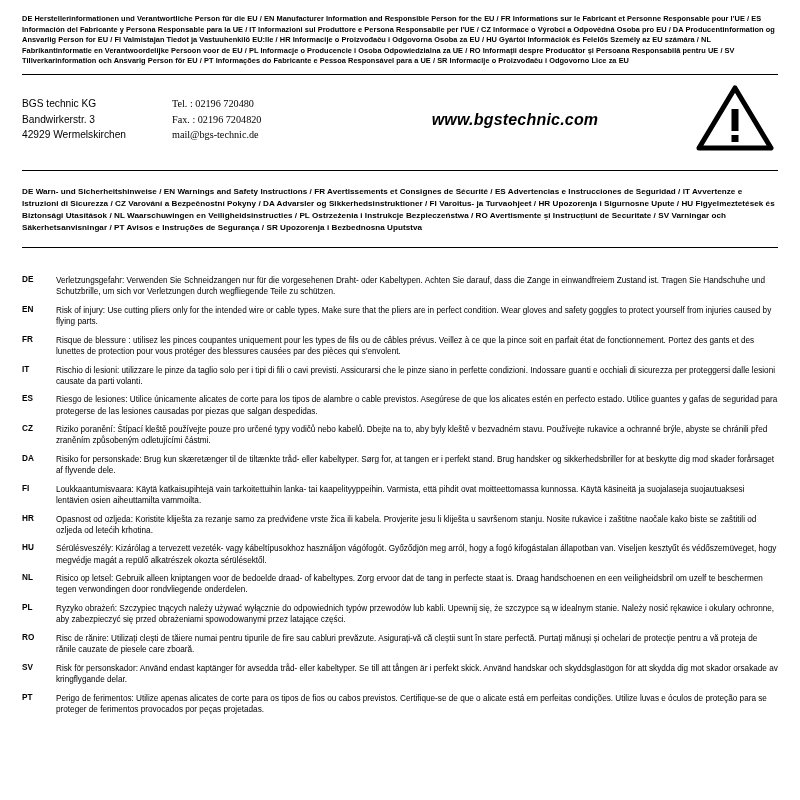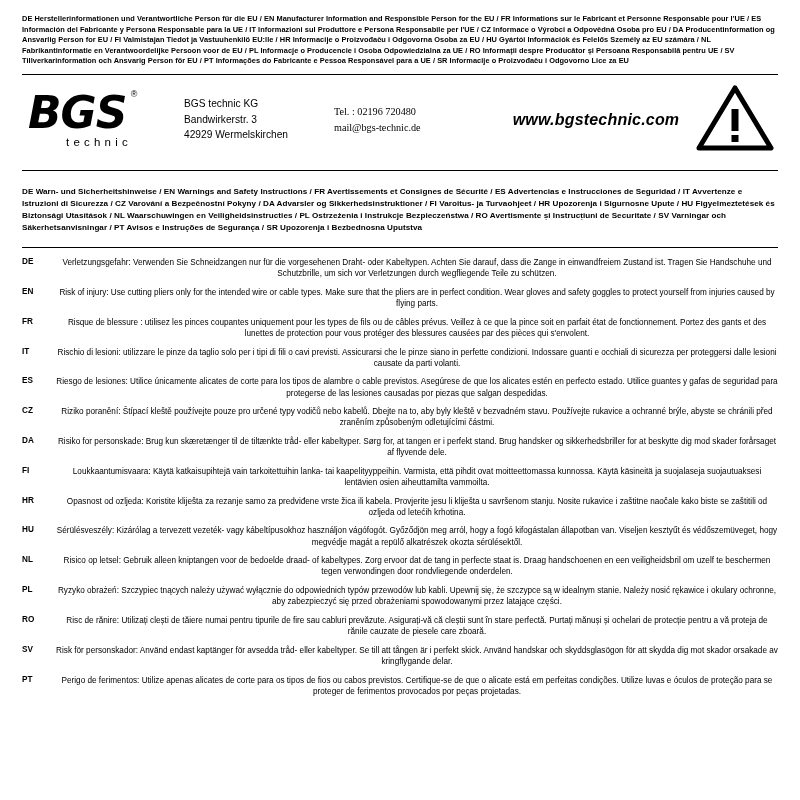--- a/index.html
+++ b/index.html
@@ -107,67 +107,61 @@
     font-weight: bold;
     padding: 7px 0 6px 0;
     letter-spacing: 0.05px;
     margin-top: 8px;
   }
 
   
   table.langs {
     width: 100%;
     border-collapse: collapse;
-    margin-top: 9px;
+    margin-top: 27px;
   }
   table.langs td {
     vertical-align: top;
     padding: 0 0 7.5px 0;
   }
   td.code {
     width: 34px;
     font-size: 8.2px;
     font-weight: bold;
     padding-left: 2px;
     white-space: nowrap;
   }
   td.text {
     font-size: 8.2px;
     line-height: 1.36;
-    text-align: center;
+    text-align: left;
     padding-right: 2px;
   }
 </style>
 </head>
 <body>
 
 <div class="page">
 
   <div class="manu-block">DE Herstellerinformationen und Verantwortliche Person für die EU / EN Manufacturer Information and Responsible Person for the EU / FR Informations sur le Fabricant et Personne Responsable pour l'UE / ES Información del Fabricante y Persona Responsable para la UE / IT Informazioni sul Produttore e Persona Responsabile per l'UE / CZ Informace o Výrobci a Odpovědná Osoba pro EU / DA Producentinformation og Ansvarlig Person for EU / FI Valmistajan Tiedot ja Vastuuhenkilö EU:lle / HR Informacije o Proizvođaču i Odgovorna Osoba za EU / HU Gyártói Információk és Felelős Személy az EU számára / NL Fabrikantinformatie en Verantwoordelijke Persoon voor de EU / PL Informacje o Producencie i Osoba Odpowiedzialna za UE / RO Informații despre Producător și Persoana Responsabilă pentru UE / SV Tillverkarinformation och Ansvarig Person för EU / PT Informações do Fabricante e Pessoa Responsável para a UE / SR Informacije o Proizvođaču i Odgovorno Lice za EU</div>
 
   <hr class="rule">
 
   <div class="header">
 
-    <div class="logo-cell">
-      <div class="logo-wrap">
-        <span class="logo-bgs">BGS</span>
-        <span class="logo-r">®</span>
-      </div>
-      <div class="logo-tech">technic</div>
-    </div>
 
     <div class="addr-cell">
       <div>BGS technic KG</div>
       <div>Bandwirkerstr. 3</div>
       <div>42929 Wermelskirchen</div>
     </div>
 
     <div class="tel-cell">
       <div>Tel. :  02196 720480</div>
+      <div>Fax. :  02196 7204820</div>
       <div>mail@bgs-technic.de</div>
     </div>
 
     <div class="web-cell">www.bgstechnic.com</div>
 
     <div class="warn-cell">
       <svg class="tri" width="78" height="66" viewBox="0 0 78 66" aria-hidden="true" style="display:inline-block;">
         <path d="M39 3 L75 63 L3 63 Z" fill="#ffffff" stroke="#000000" stroke-width="5" stroke-linejoin="round"></path>
         <rect x="35.5" y="24" width="7" height="22" fill="#000000"></rect>
         <rect x="35.5" y="50" width="7" height="7" fill="#000000"></rect>

